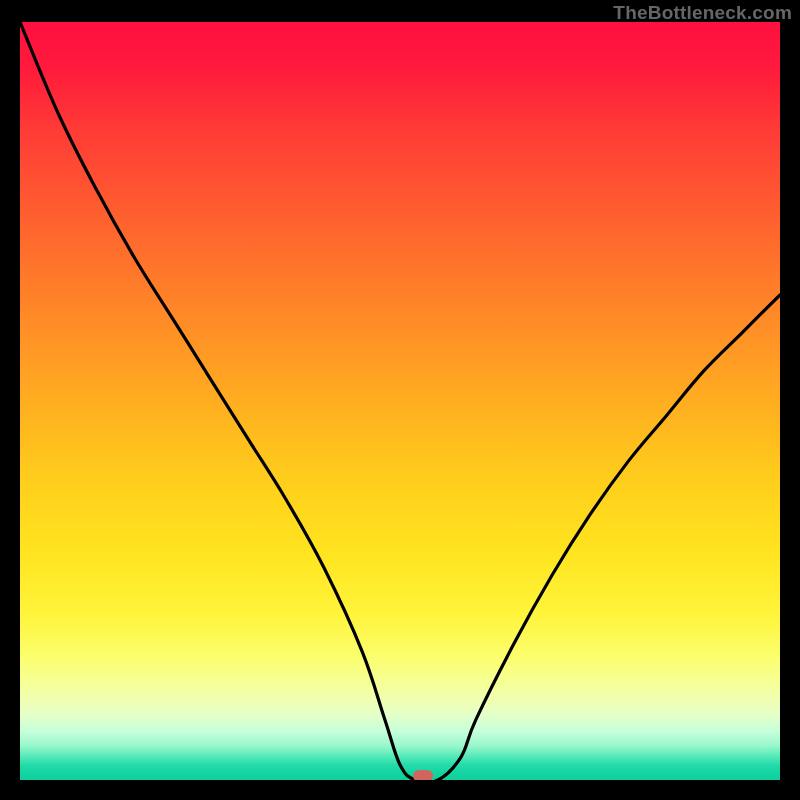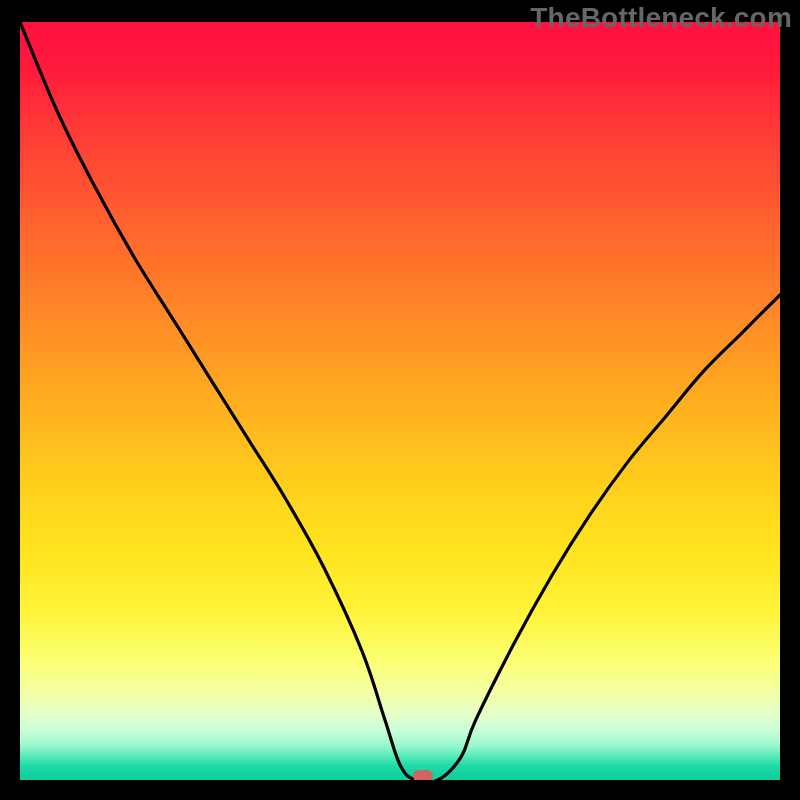--- a/index.html
+++ b/index.html
@@ -15,21 +15,21 @@
     position: relative;
     width: 800px;
     height: 800px;
     background: #000;
   }
   .watermark {
     position: absolute;
     top: 2px;
     right: 8px;
     color: #666;
-    font-size: 28px;
+    font-size: 19px;
     font-weight: bold;
     letter-spacing: 0.2px;
     z-index: 20;
   }
   .plot {
     position: absolute;
     left: 20px;
     top: 22px;
     width: 760px;
     height: 758px;

